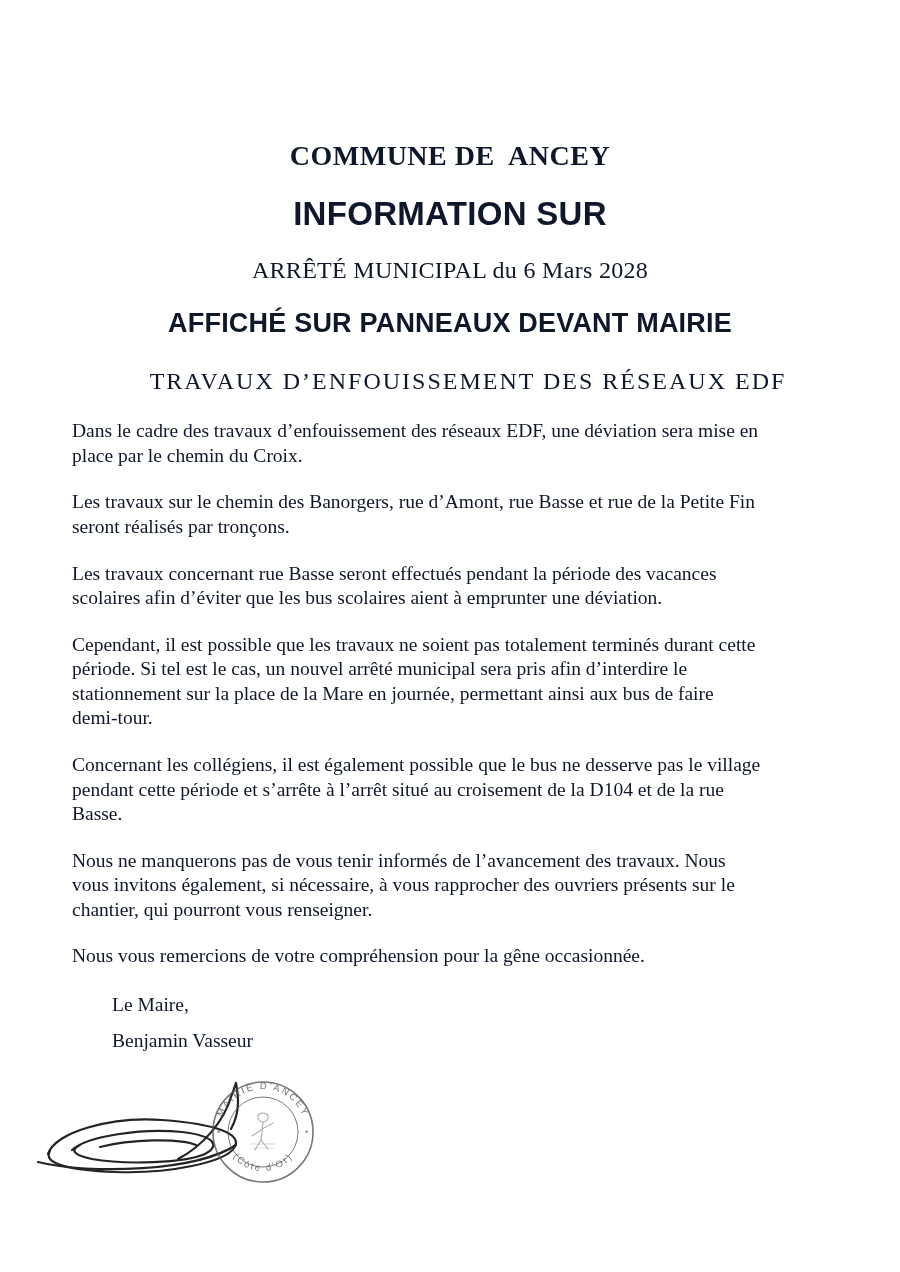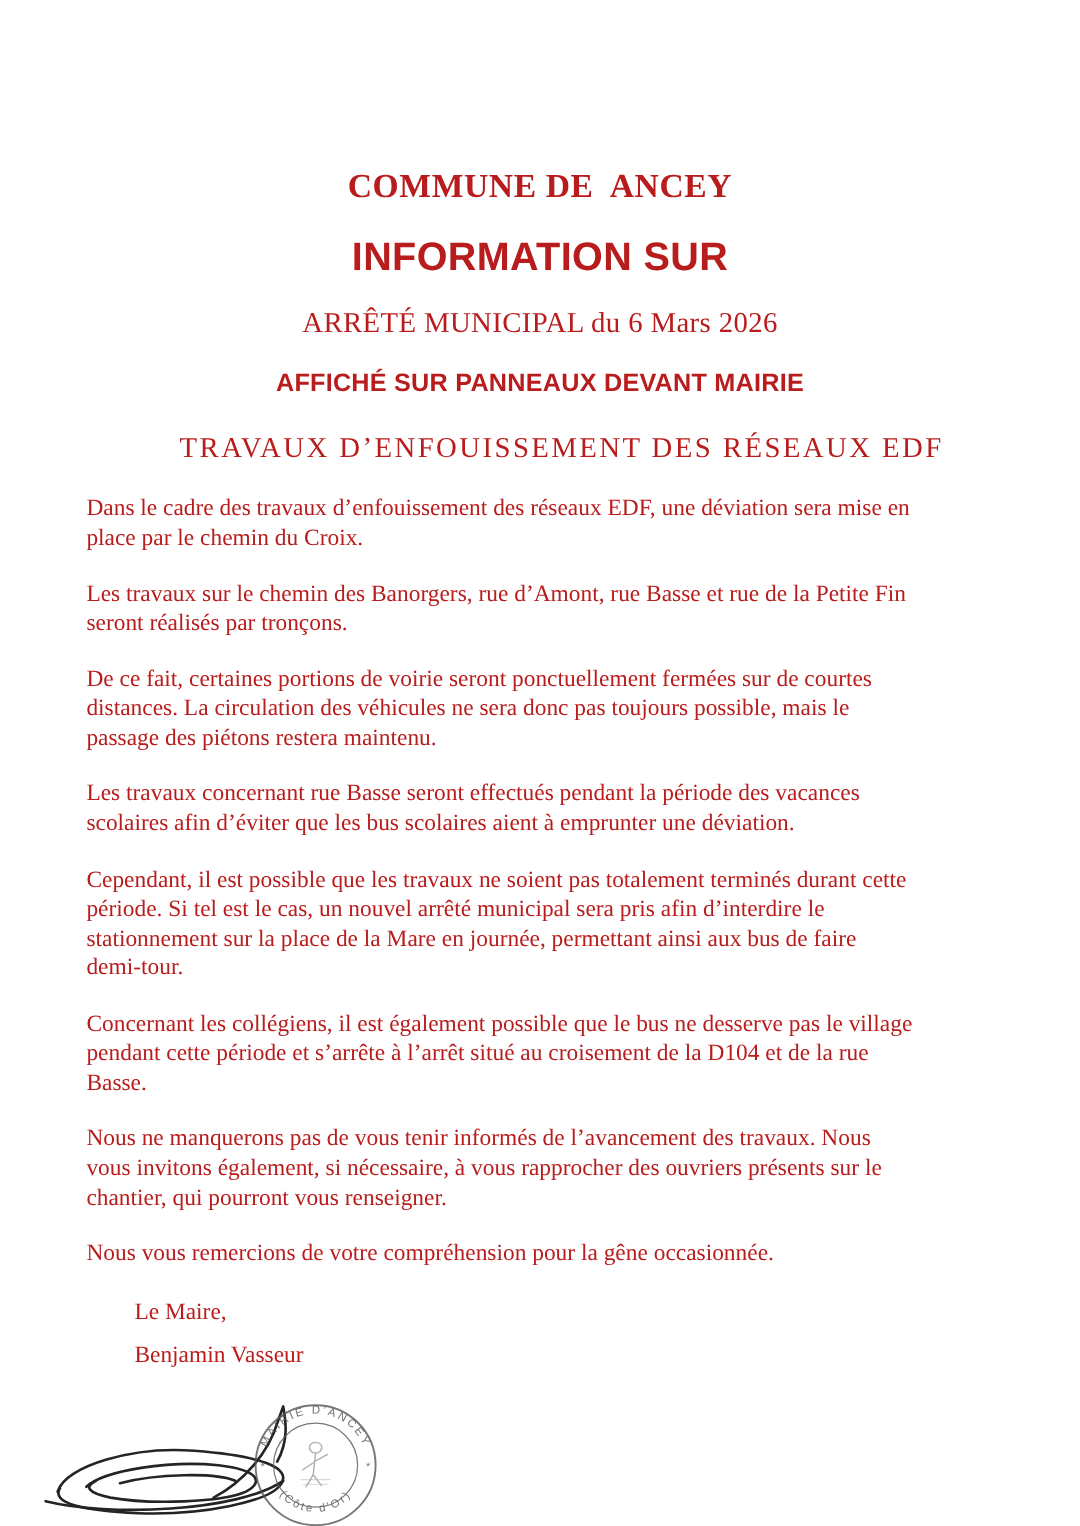--- a/index.html
+++ b/index.html
@@ -6,21 +6,21 @@
     margin: 0;
     padding: 0;
     background: #ffffff;
   }
   .page {
     position: relative;
     width: 900px;
     height: 1272px;
     background: #ffffff;
     overflow: hidden;
-    color: #b91c1c;
+    color: #0f172a;
     box-sizing: border-box;
     padding-top: 140px;
   }
   
   .headings { text-align: center; }
   .h-line {
     margin: 0 auto;
     line-height: 1.15;
     white-space: pre-wrap;
   }
@@ -40,21 +40,21 @@
   }
   .h-arrete {
     font-family: "Liberation Serif", serif;
     font-size: 24px;
     font-weight: normal;
     letter-spacing: 0.3px;
     margin-bottom: 23px;
   }
   .h-affiche {
     font-family: "Liberation Sans", sans-serif;
-    font-size: 21px;
+    font-size: 27px;
     font-weight: 600;
     letter-spacing: 0.2px;
     margin-bottom: 29px;
   }
   .h-travaux {
     font-family: "Liberation Serif", serif;
     font-size: 24px;
     font-weight: normal;
     letter-spacing: 2px;
     margin-bottom: 24px;
@@ -99,29 +99,28 @@
   }
 </style>
 </head>
 <body>
 
 <div class="page">
 
   <div class="headings">
     <div class="h-line h-commune">COMMUNE DE  ANCEY</div>
     <div class="h-line h-information">INFORMATION SUR</div>
-    <div class="h-line h-arrete">ARRÊTÉ MUNICIPAL du 6 Mars 2026</div>
+    <div class="h-line h-arrete">ARRÊTÉ MUNICIPAL du 6 Mars 2028</div>
     <div class="h-line h-affiche">AFFICHÉ SUR PANNEAUX DEVANT MAIRIE</div>
     <div class="h-line h-travaux">TRAVAUX D’ENFOUISSEMENT DES RÉSEAUX EDF</div>
   </div>
 
   <div class="doc-body">
     <p>Dans le cadre des travaux d’enfouissement des réseaux EDF, une déviation sera mise en place par le chemin du Croix.</p>
     <p>Les travaux sur le chemin des Banorgers, rue d’Amont, rue Basse et rue de la Petite Fin seront réalisés par tronçons.</p>
-    <p>De ce fait, certaines portions de voirie seront ponctuellement fermées sur de courtes distances. La circulation des véhicules ne sera donc pas toujours possible, mais le passage des piétons restera maintenu.</p>
     <p>Les travaux concernant rue Basse seront effectués pendant la période des vacances scolaires afin d’éviter que les bus scolaires aient à emprunter une déviation.</p>
     <p>Cependant, il est possible que les travaux ne soient pas totalement terminés durant cette période. Si tel est le cas, un nouvel arrêté municipal sera pris afin d’interdire le stationnement sur la place de la Mare en journée, permettant ainsi aux bus de faire demi-tour.</p>
     <p>Concernant les collégiens, il est également possible que le bus ne desserve pas le village pendant cette période et s’arrête à l’arrêt situé au croisement de la D104 et de la rue Basse.</p>
     <p>Nous ne manquerons pas de vous tenir informés de l’avancement des travaux. Nous vous invitons également, si nécessaire, à vous rapprocher des ouvriers présents sur le chantier, qui pourront vous renseigner.</p>
     <p>Nous vous remercions de votre compréhension pour la gêne occasionnée.</p>
   </div>
 
   <div class="closing">
     <p>Le Maire,</p>
     <p>Benjamin Vasseur</p>

